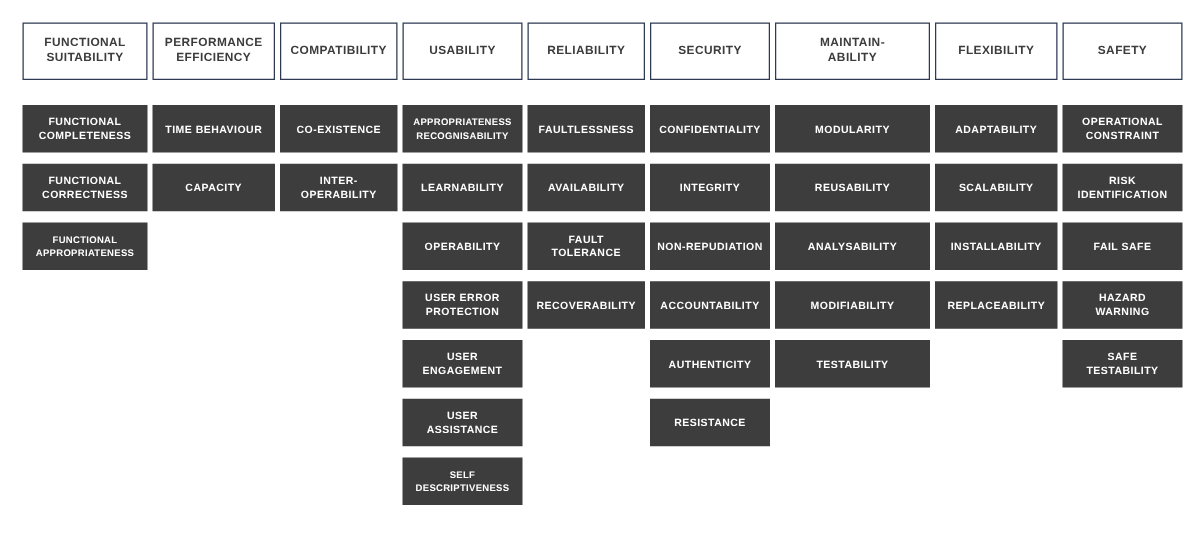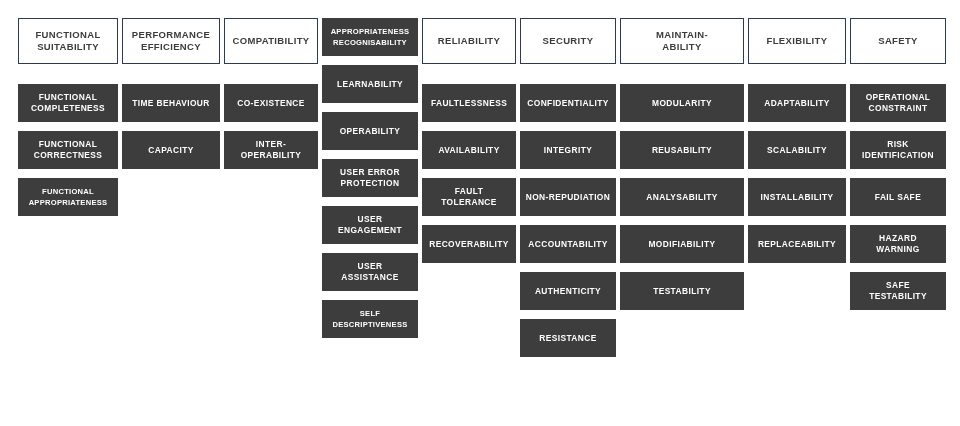--- a/index.html
+++ b/index.html
@@ -104,20 +104,21 @@
       </div>
       <div class="column" style="width: 94px;">
         <div class="char-header">COMPATIBILITY</div>
         <div class="subchar-list">
           <div class="subchar">CO-EXISTENCE</div>
           <div class="subchar">INTER-
 OPERABILITY</div>
         </div>
       </div>
       <div class="column" style="width: 96px;">
+        <div class="char-header">USABILITY</div>
         <div class="subchar-list">
           <div class="subchar tiny">APPROPRIATENESS
 RECOGNISABILITY</div>
           <div class="subchar">LEARNABILITY</div>
           <div class="subchar">OPERABILITY</div>
           <div class="subchar">USER ERROR
 PROTECTION</div>
           <div class="subchar">USER
 ENGAGEMENT</div>
           <div class="subchar">USER

